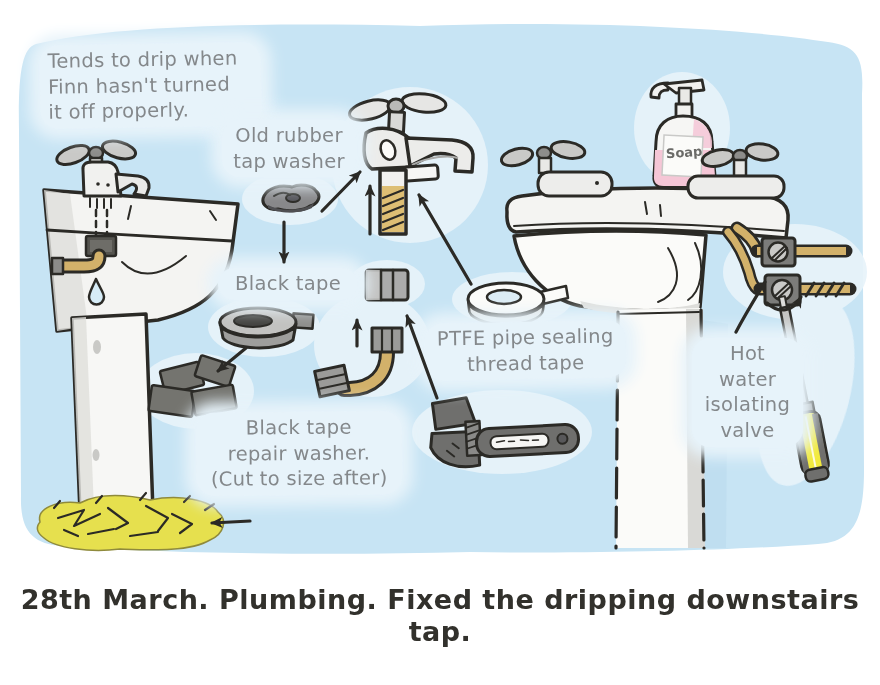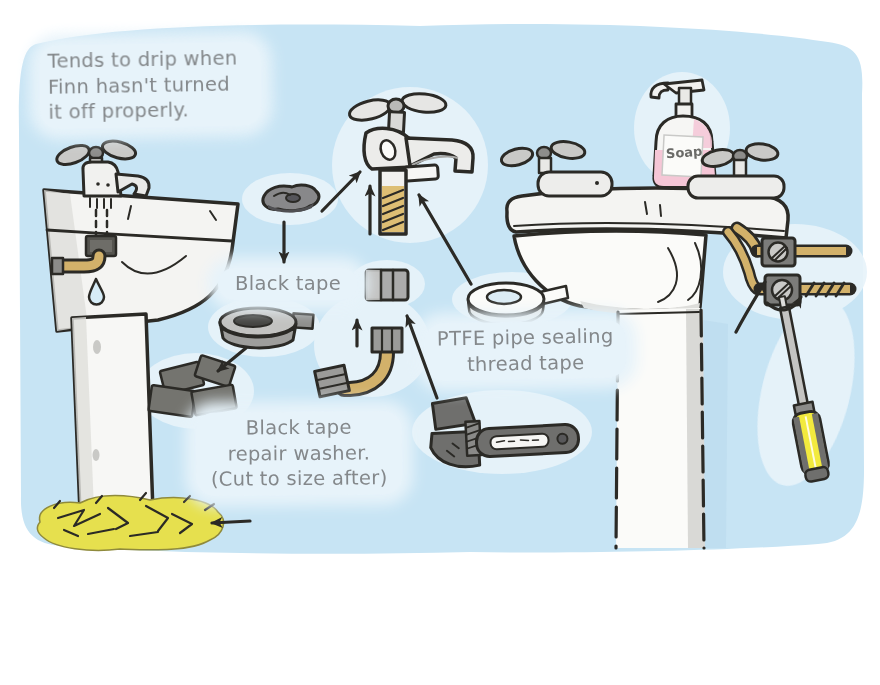--- a/index.html
+++ b/index.html
@@ -268,35 +268,42 @@
       <rect x="807" y="416" width="6" height="56" fill="var(--tool-gray,#6f6f6d)"></rect>
       <path d="M800.5,417 V471" stroke="#fffbe0" stroke-width="2" fill="none"></path>
       <rect x="789" y="470" width="23" height="12" rx="5" fill="var(--tool-gray,#6f6f6d)" class="ink" stroke-width="2.5"></rect>
     </g>
   </svg>
 
   <div class="note" style="left:40px;top:44px;width:205px;transform:rotate(-1deg)">Tends to drip when
 Finn hasn't turned
 it off properly.</div>
 
+  <div class="note tc" style="left:222px;top:120px;width:118px">Old rubber
+tap washer</div>
 
   <div class="note tc" style="left:218px;top:268px;width:124px">Black tape</div>
 
   <div class="note tc" style="left:196px;top:412px;width:190px;transform:rotate(-0.5deg)">Black tape
 repair washer.
 (Cut to size after)</div>
 
 
   <div class="note tc" style="left:425px;top:322px;width:185px;transform:rotate(-1deg)">PTFE pipe sealing
 thread tape</div>
 
 
+  <div class="note tc" style="left:692px;top:338px;width:95px">Hot
+water
+isolating
+valve</div>
 
   <div class="soap-label" style="left:666px;top:146px">Soap</div>
 
+  <div class="caption">28th March. Plumbing. Fixed the dripping downstairs tap.</div>
 
   <svg class="layer arrows" width="880" height="685" viewBox="0 0 880 685">
     <defs>
       <marker id="ah" markerUnits="userSpaceOnUse" markerWidth="16" markerHeight="14" refX="10.5" refY="5.5" orient="auto">
         <path d="M0,0 L12,5.5 L0,11 L3,5.5 Z" fill="#2b2a26"></path>
       </marker>
     </defs>
     <g fill="none" class="ink" stroke-width="3.2">
       <path d="M322,211 L360,172" marker-end="url(#ah)"></path>
       <path d="M370,234 L370,186" marker-end="url(#ah)"></path>

